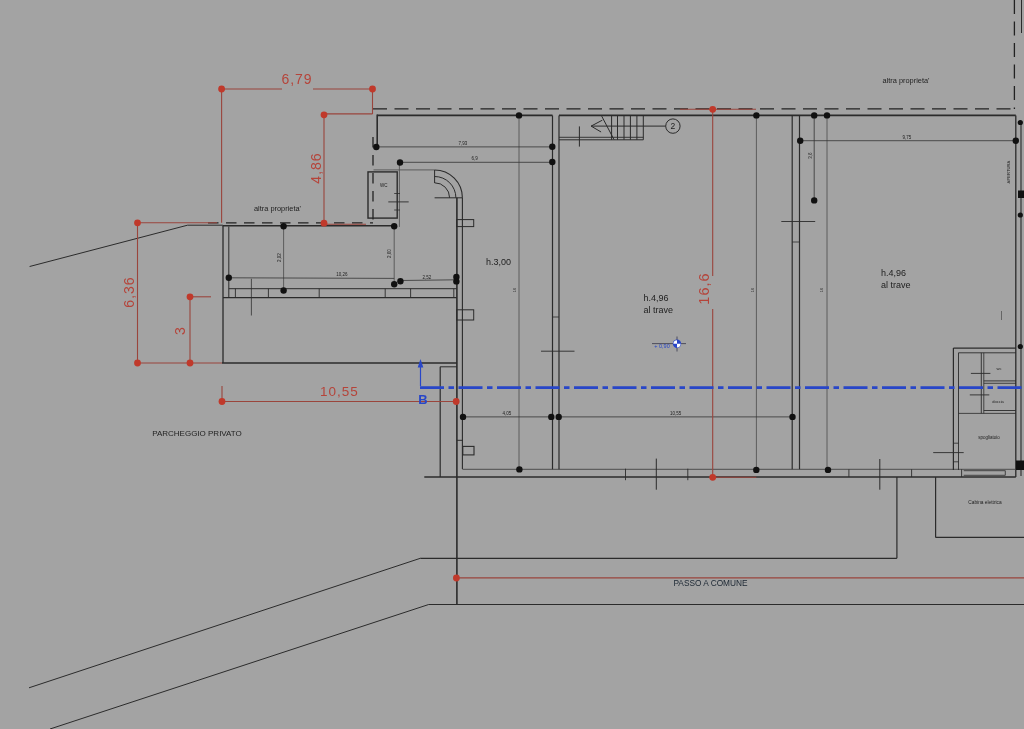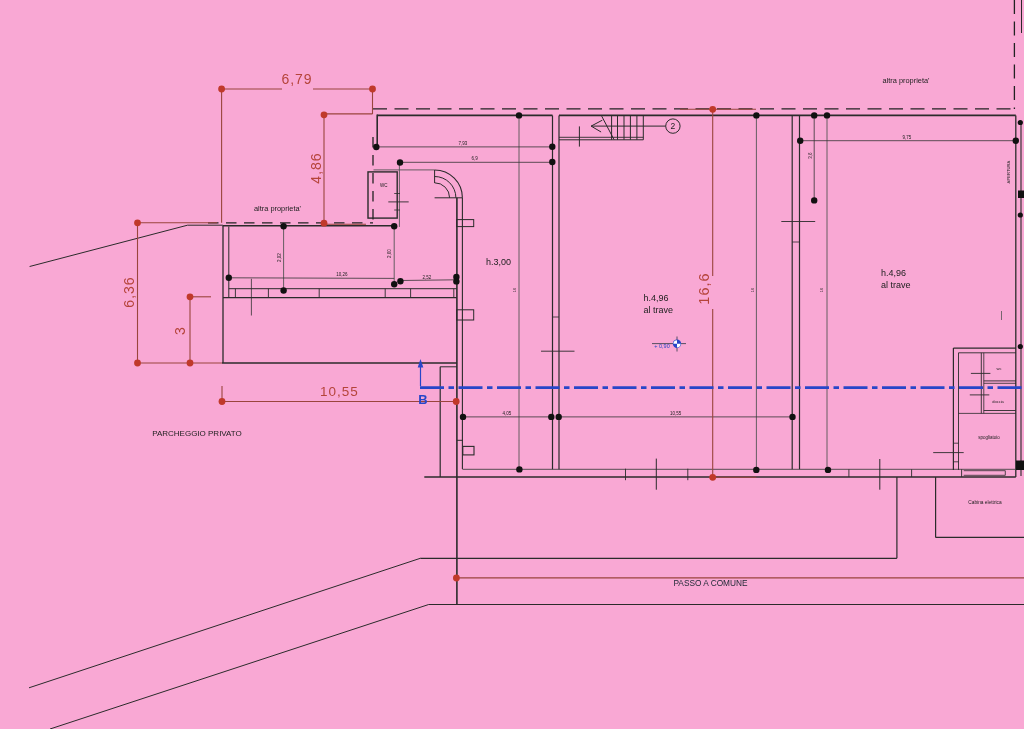--- a/index.html
+++ b/index.html
@@ -1,16 +1,16 @@
 <!DOCTYPE html>
 <html><head>
 <meta charset="utf-8">
 <style>
   html,body{margin:0;padding:0;background:#ffffff;}
-  .page{position:relative;width:1024px;height:729px;background:#f9a8d4;overflow:hidden;}
+  .page{position:relative;width:1024px;height:729px;background:#a3a3a3;overflow:hidden;}
   svg{position:absolute;top:0;left:0;}
   text{font-family:"Liberation Sans",sans-serif;}
 </style>
 </head>
 <body>
 <div class="page">
 <svg width="1024" height="729" viewBox="0 0 1024 729">
 
 <g stroke="#555" stroke-width="0.9" fill="none">
   <line x1="519" y1="115.4" x2="519" y2="469.3"></line>

